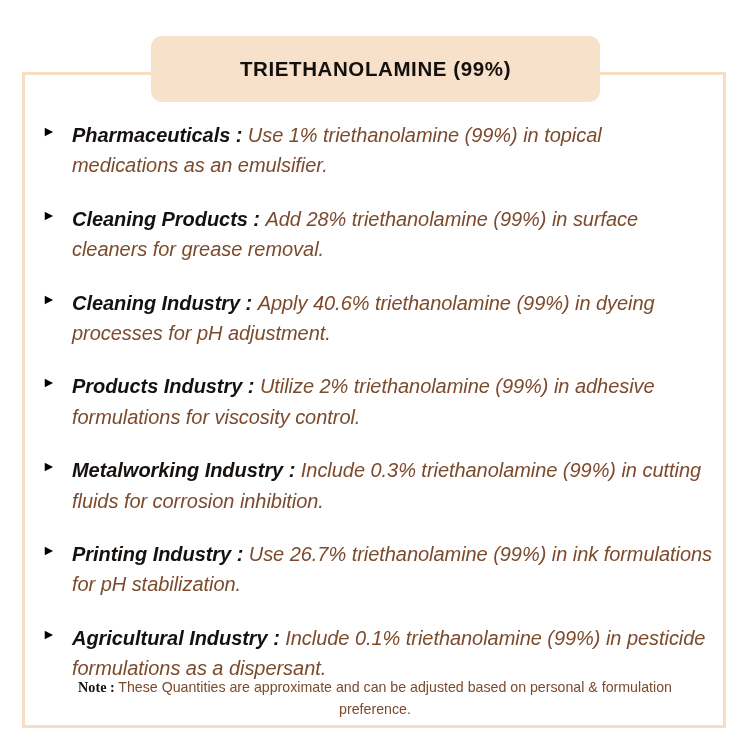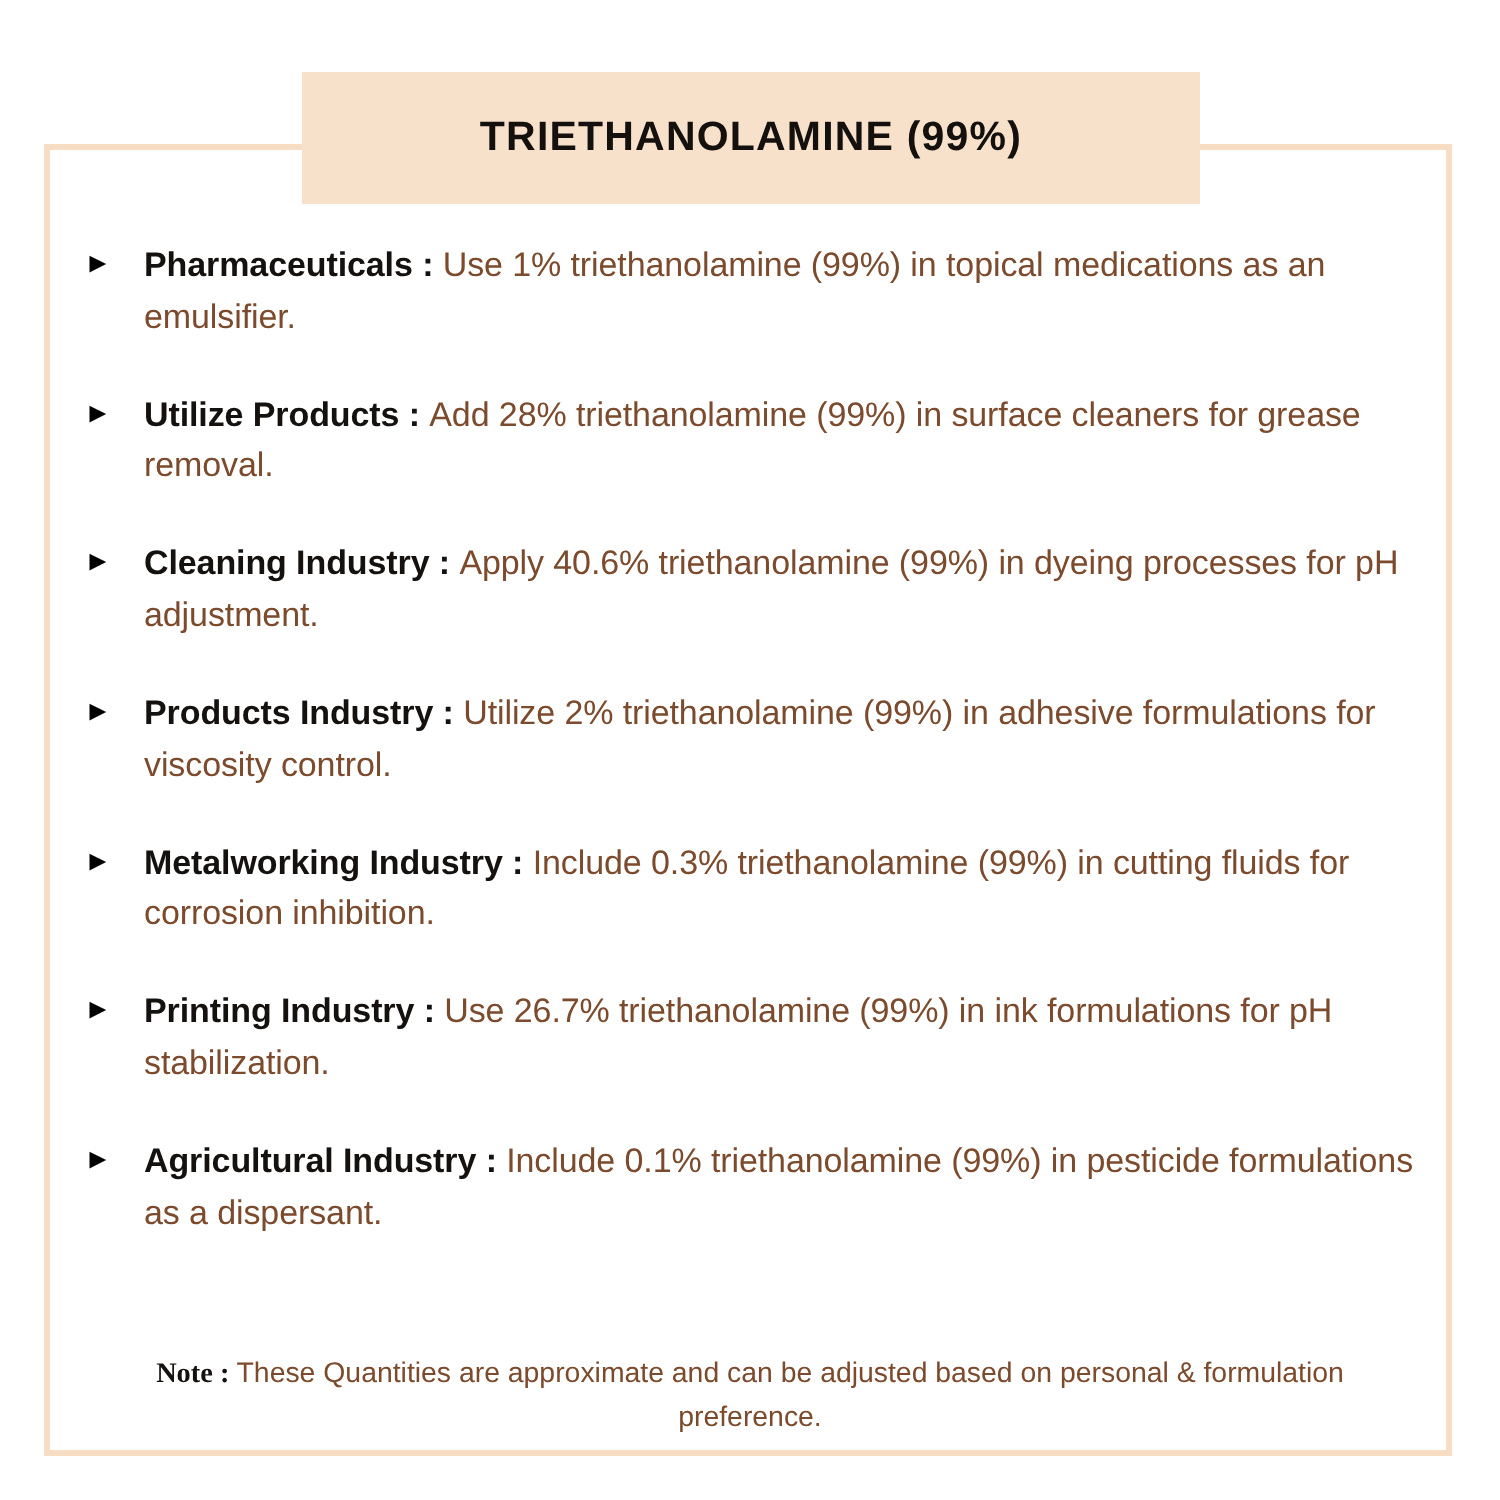--- a/index.html
+++ b/index.html
@@ -33,20 +33,21 @@
     left: 151px;
     top: 36px;
     width: 449px;
     height: 66px;
     background: #f8e1cb;
     display: flex;
     flex-direction: column;
     align-items: center;
     justify-content: center;
     z-index: 3;
+    border-radius: 11px;
   }
   .title-line {
     color: #14100e;
     font-weight: bold;
     font-size: 20.5px;
     letter-spacing: 0.6px;
     line-height: 1.17;
     text-align: center;
     white-space: nowrap;
   }
@@ -75,23 +76,24 @@
     flex: 0 0 auto;
     width: 30px;
     color: #000000;
     font-size: 14px;
     line-height: 1.52;
     padding-top: 1px;
   }
 
   .bullet-text {
     flex: 1 1 auto;
-    font-size: 17px;
+    font-size: 20px;
     line-height: 1.52;
     letter-spacing: -0.05px;
+    font-style: italic;
   }
 
   .label {
     color: #15110f;
     font-weight: bold;
   }
   .desc {
     color: #7c4a2c;
   }
 
@@ -119,21 +121,21 @@
 
 <div class="content">
 
   <div class="bullet-row">
     <span class="marker">►</span>
     <span class="bullet-text"><span class="label">Pharmaceuticals</span><span class="label"> : </span><span class="desc">Use 1% triethanolamine (99%) in topical medications as an emulsifier.</span></span>
   </div>
 
   <div class="bullet-row">
     <span class="marker">►</span>
-    <span class="bullet-text"><span class="label">Utilize Products</span><span class="label"> : </span><span class="desc">Add 28% triethanolamine (99%) in surface cleaners for grease removal.</span></span>
+    <span class="bullet-text"><span class="label">Cleaning Products</span><span class="label"> : </span><span class="desc">Add 28% triethanolamine (99%) in surface cleaners for grease removal.</span></span>
   </div>
 
   <div class="bullet-row">
     <span class="marker">►</span>
     <span class="bullet-text"><span class="label">Cleaning Industry</span><span class="label"> : </span><span class="desc">Apply 40.6% triethanolamine (99%) in dyeing processes for pH adjustment.</span></span>
   </div>
 
   <div class="bullet-row">
     <span class="marker">►</span>
     <span class="bullet-text"><span class="label">Products Industry</span><span class="label"> : </span><span class="desc">Utilize 2% triethanolamine (99%) in adhesive formulations for viscosity control.</span></span>

